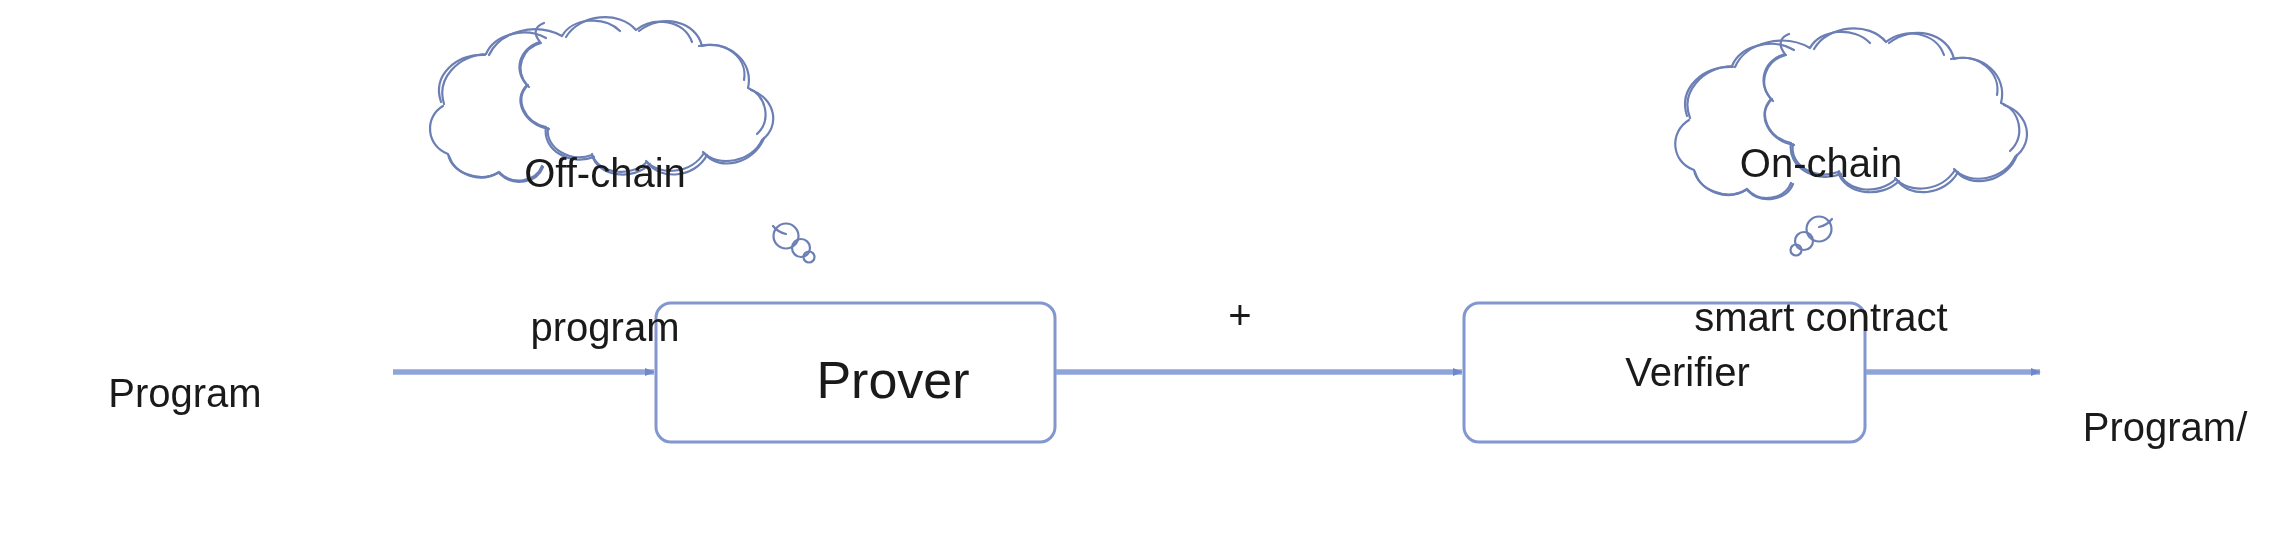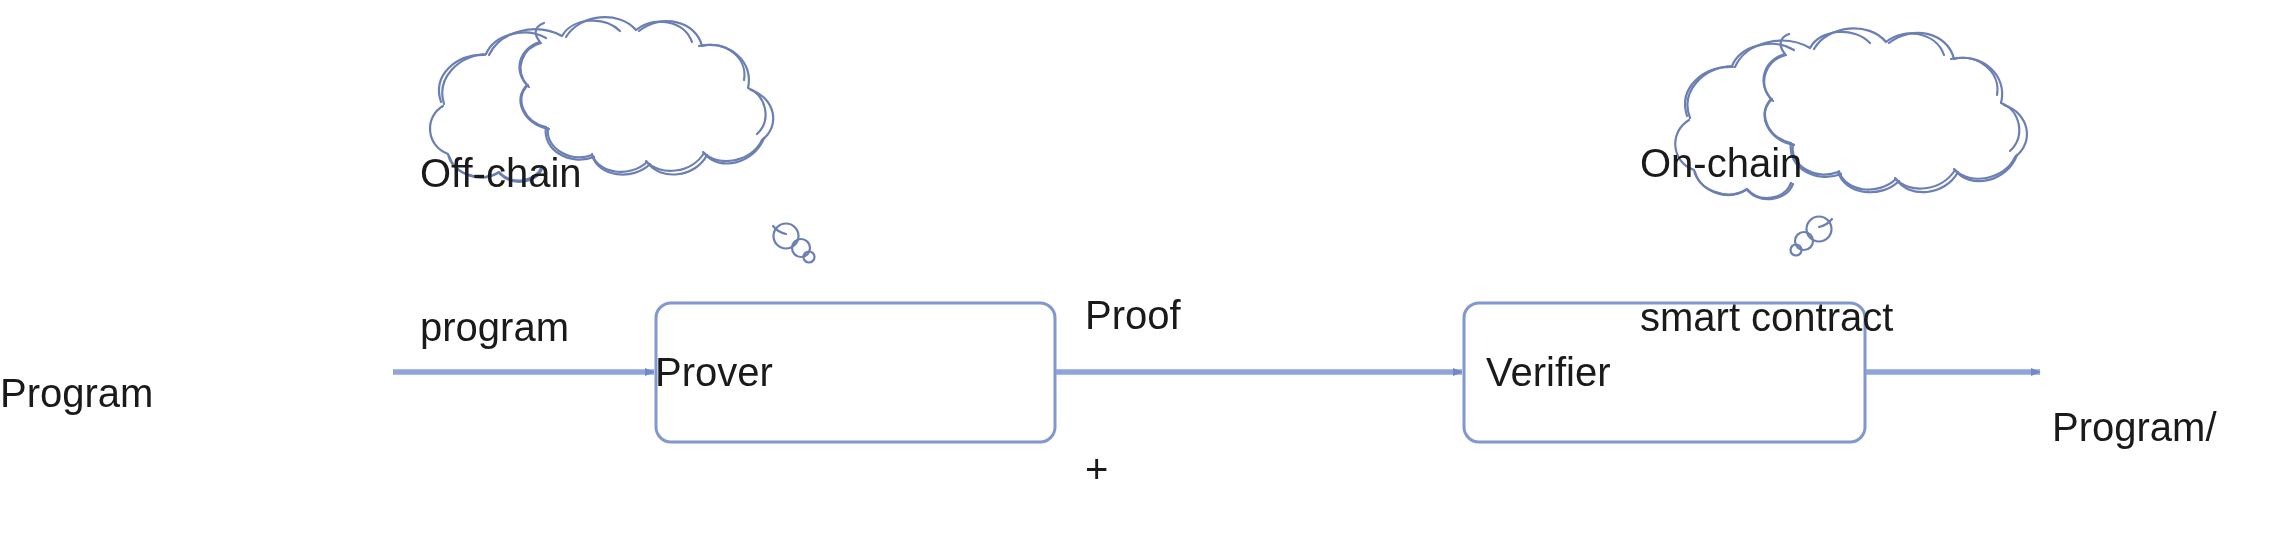--- a/index.html
+++ b/index.html
@@ -22,20 +22,21 @@
     position: absolute;
     left: 0;
     top: 0;
     width: 2278px;
     height: 536px;
   }
   .txt {
     position: absolute;
     color: #1a1a1a;
     font-family: "Liberation Sans", sans-serif;
+    text-align: center;
     line-height: 1.28;
     white-space: pre;
     user-select: none;
   }
 
   
   #input-label {
     left: 0px;
     top: 266px;
     width: 370px;
@@ -65,21 +66,21 @@
     width: 310px;
     font-size: 40px;
   }
   #proof-label .ln { display: block; }
 
   
   #prover-label {
     left: 655px;
     top: 347px;
     width: 476px;
-    font-size: 40px;
+    font-size: 52px;
   }
   #verifier-label {
     left: 1463px;
     top: 347px;
     width: 403px;
     font-size: 40px;
     margin-left: 23px;
   }
 
   
@@ -187,21 +188,20 @@
     <span class="ln">Off-chain</span>
     <span class="ln">program</span>
   </div>
 
   <div class="txt cloud-label" id="cloud-right-label">
     <span class="ln">On-chain</span>
     <span class="ln">smart contract</span>
   </div>
 
   <div class="txt" id="proof-label">
-    <span class="ln">Proof</span>
     <span class="ln">+</span>
     
   </div>
 
   <div class="txt" id="prover-label">Prover</div>
 
   <div class="txt" id="verifier-label">Verifier</div>
 
   <div class="txt" id="output-label">
     <span class="ln">Program/</span>

